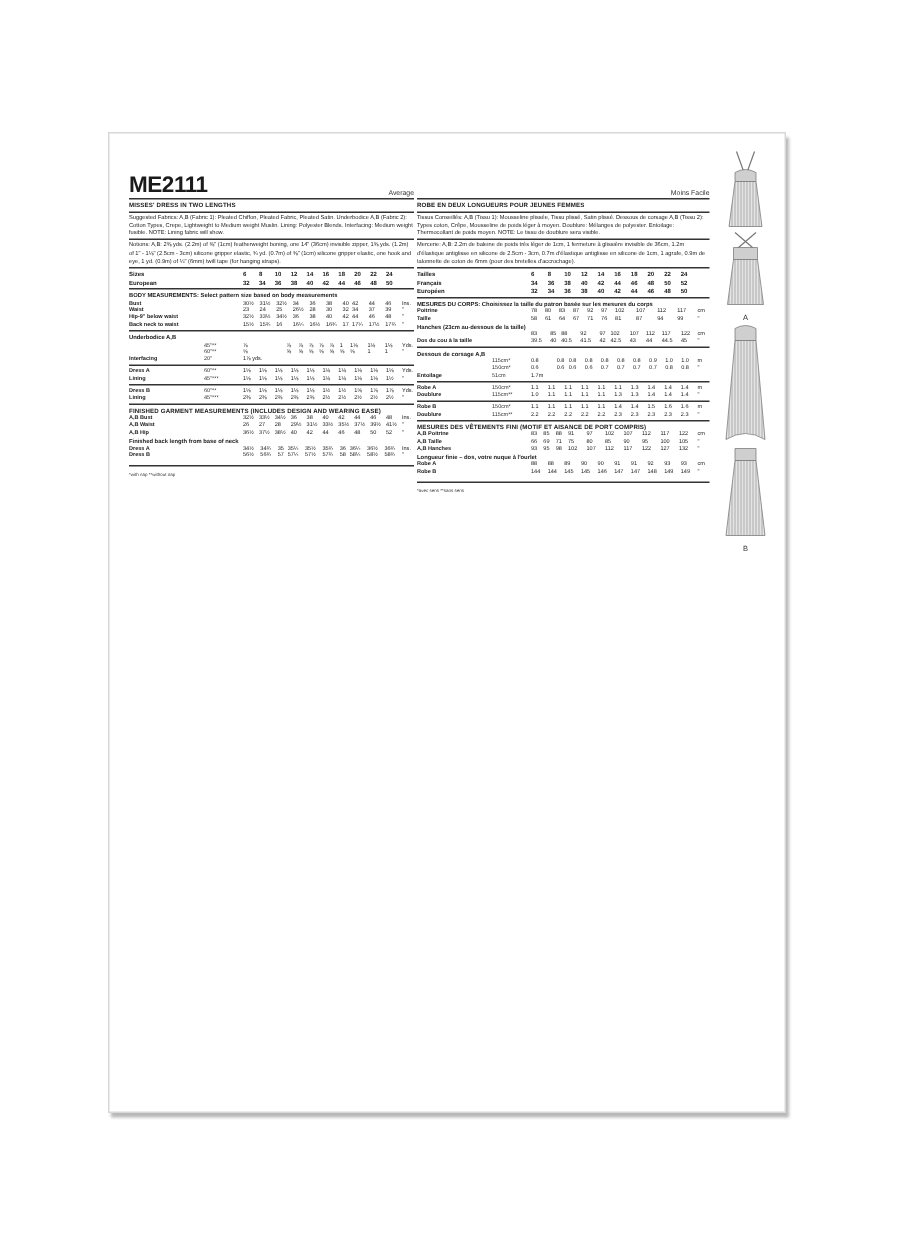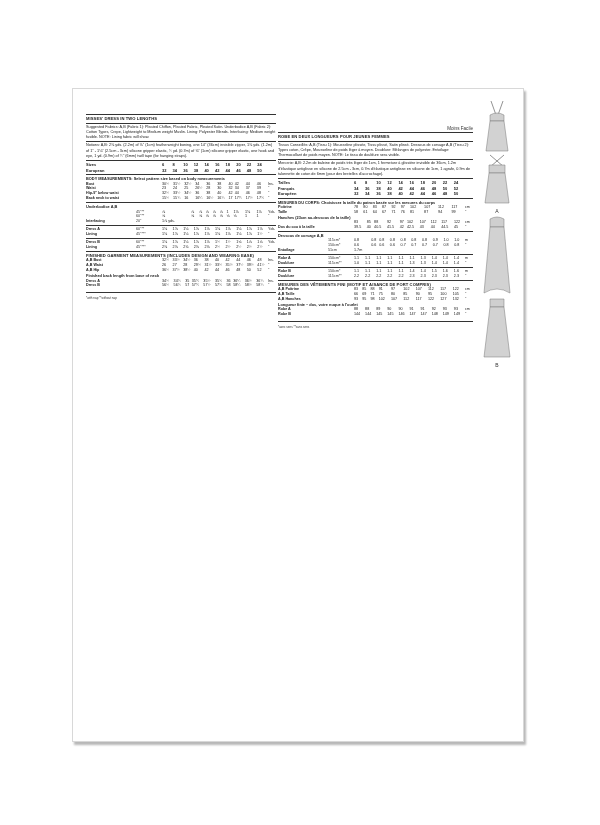--- a/index.html
+++ b/index.html
@@ -29,20 +29,24 @@
     .subhdr { font-size: 3.9px; font-weight: bold; line-height: 5.4px; }
     .footnote { font-size: 3px; color: #333; margin-top: 3px; }
     .illus { position: absolute; left: 400px; top: 6px; width: 48px; }
   </style>
 </head>
 <body>
 
 <div class="sheet">
 
   <div class="col col-en">
+    <div class="title-row">
+      <span class="pattern-no">ME2111</span>
+      <span class="difficulty">Average</span>
+    </div>
     <div class="rule thick"></div>
     <div class="hdr">MISSES' DRESS IN TWO LENGTHS</div>
     <div class="rule"></div>
     <div class="para">Suggested Fabrics: A,B (Fabric 1): Pleated Chiffon, Pleated Fabric, Pleated Satin. Underbodice A,B (Fabric 2): Cotton Types, Crepe, Lightweight to Medium weight Muslin. Lining: Polyester Blends. Interfacing: Medium weight fusible. NOTE: Lining fabric will show.</div>
     <div class="rule"></div>
     <div class="para">Notions: A,B: 2⅜ yds. (2.2m) of ⅜" (1cm) featherweight boning, one 14" (36cm) invisible zipper, 1⅜ yds. (1.2m) of 1" - 1⅛" (2.5cm - 3cm) silicone gripper elastic, ¾ yd. (0.7m) of ⅜" (1cm) silicone gripper elastic, one hook and eye, 1 yd. (0.9m) of ¼" (6mm) twill tape (for hanging straps).</div>
     <div class="rule thick"></div>
 
     <table class="t sizes">
       <tbody id="en-sizes">

